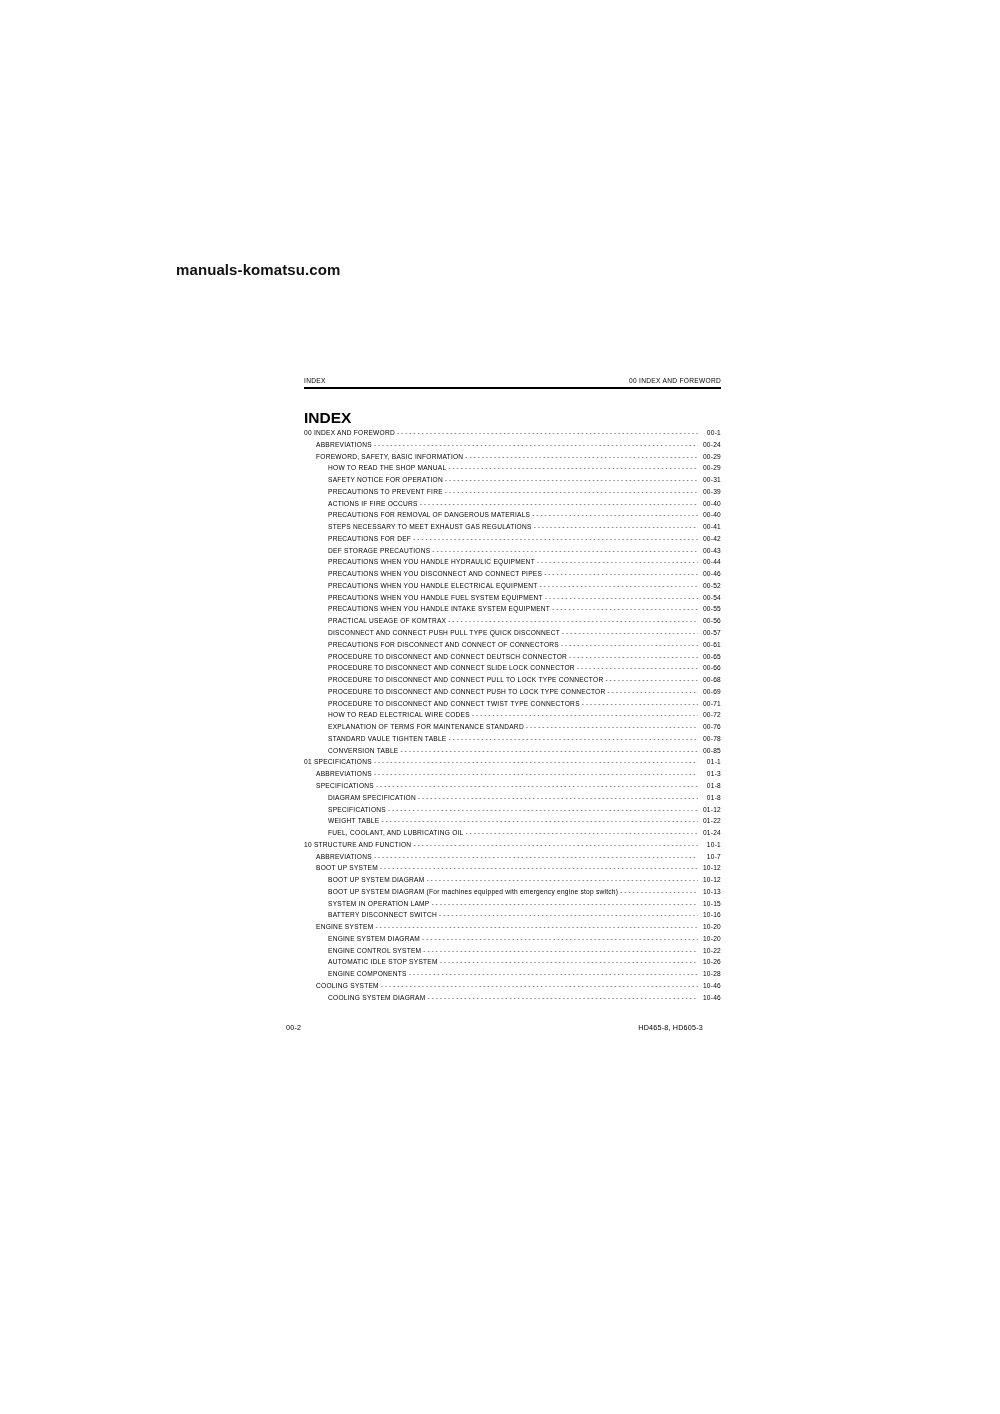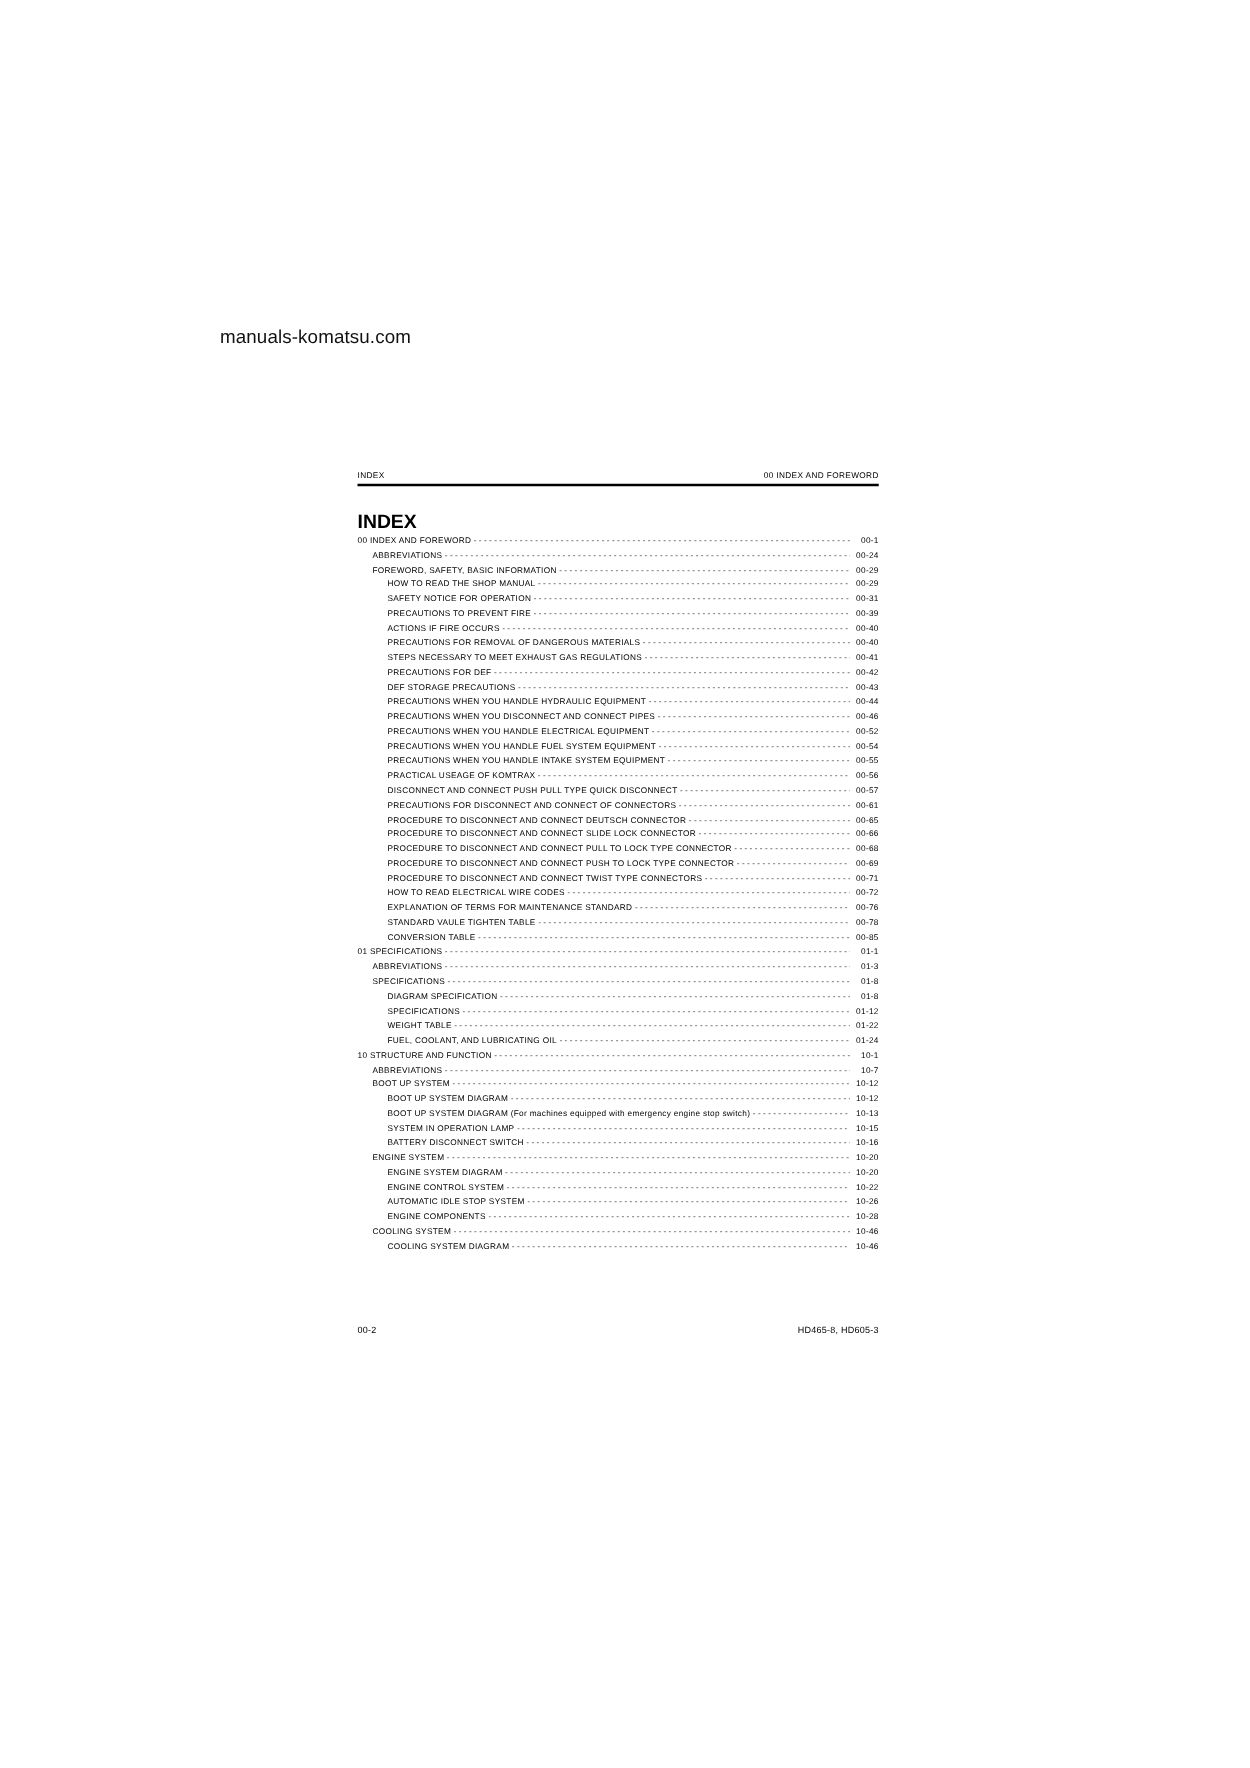--- a/index.html
+++ b/index.html
@@ -1,35 +1,35 @@
 <!DOCTYPE html>
 <html><head>
 <meta charset="utf-8">
 <style>
   html, body { margin: 0; padding: 0; background: #ffffff; }
   body { width: 1000px; height: 1414px; position: relative; overflow: hidden;
          font-family: "Liberation Sans", sans-serif; color: #000; }
   .watermark { position: absolute; left: 176px; top: 261px; font-size: 15px;
-               color: #111; letter-spacing: 0.1px; }
-  .page { position: absolute; left: 286px; top: 376px; width: 417px; }
+               color: #111; letter-spacing: 0.1px; font-weight: bold; }
+  .page { position: absolute; left: 304px; top: 376px; width: 417px; }
   .hdr { display: flex; justify-content: space-between; font-size: 6.6px;
          letter-spacing: 0.3px; height: 10px; line-height: 10px; }
   .rule { height: 2px; background: #000; margin-top: 1px; }
   .title { font-size: 15.5px; font-weight: bold; margin-top: 20px; height: 17px; line-height: 17px; }
   .toc { margin-top: 1px; }
   .row { display: flex; align-items: baseline; height: 11.77px; line-height: 11.77px;
          font-size: 6.6px; letter-spacing: 0.25px; white-space: nowrap; }
   .row.l1 { padding-left: 12px; }
   .row.l2 { padding-left: 24px; }
   .row .lbl { flex: 0 0 auto; }
   .row .dots { flex: 1 1 auto; overflow: hidden; color: #333; letter-spacing: 1.9px;
                margin: 0 3px 0 2px; }
   .row .dots::before { content: "------------------------------------------------------------------------------------------------------------------------------------------------"; }
   .row .pg { flex: 0 0 auto; min-width: 20px; text-align: right; }
-  .footer { position: absolute; left: 286px; top: 1059px; width: 417px;
+  .footer { position: absolute; left: 286px; top: 1023px; width: 417px;
             display: flex; justify-content: space-between; font-size: 7.2px; letter-spacing: 0.2px; }
 </style>
 </head>
 <body>
 
 <div class="watermark">manuals-komatsu.com</div>
 
 <div class="page">
   <div class="hdr">
     <span>INDEX</span>

